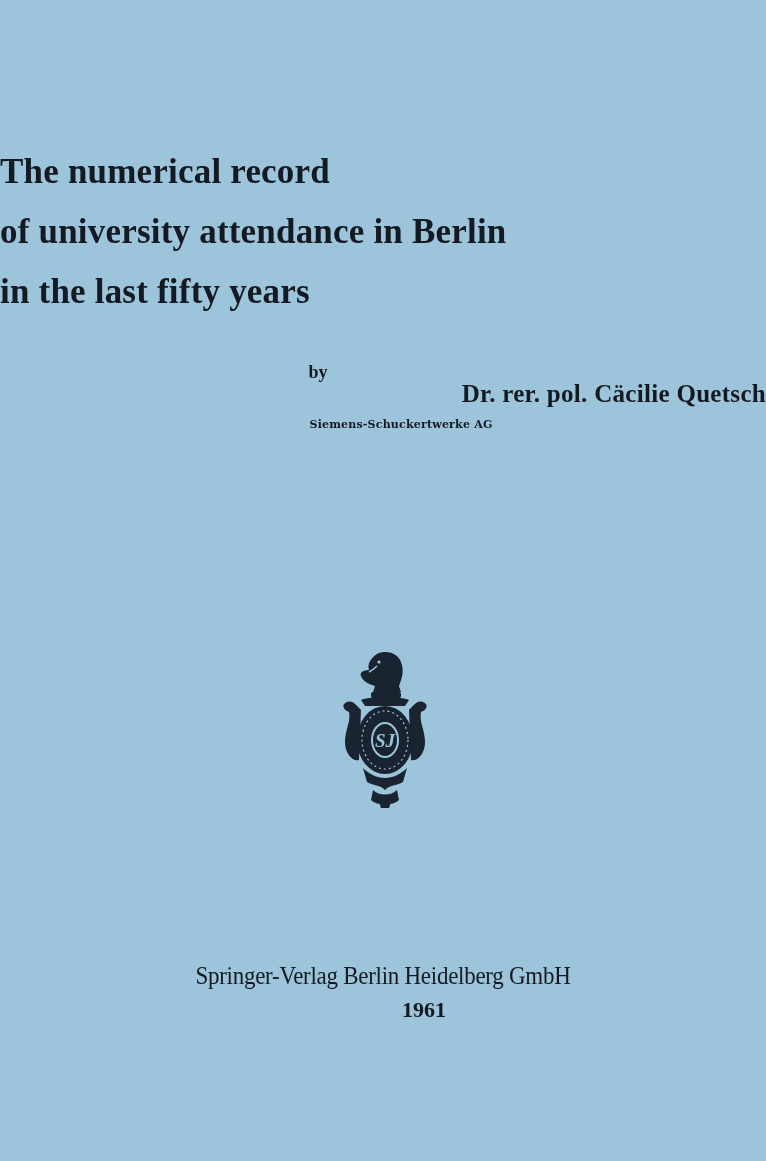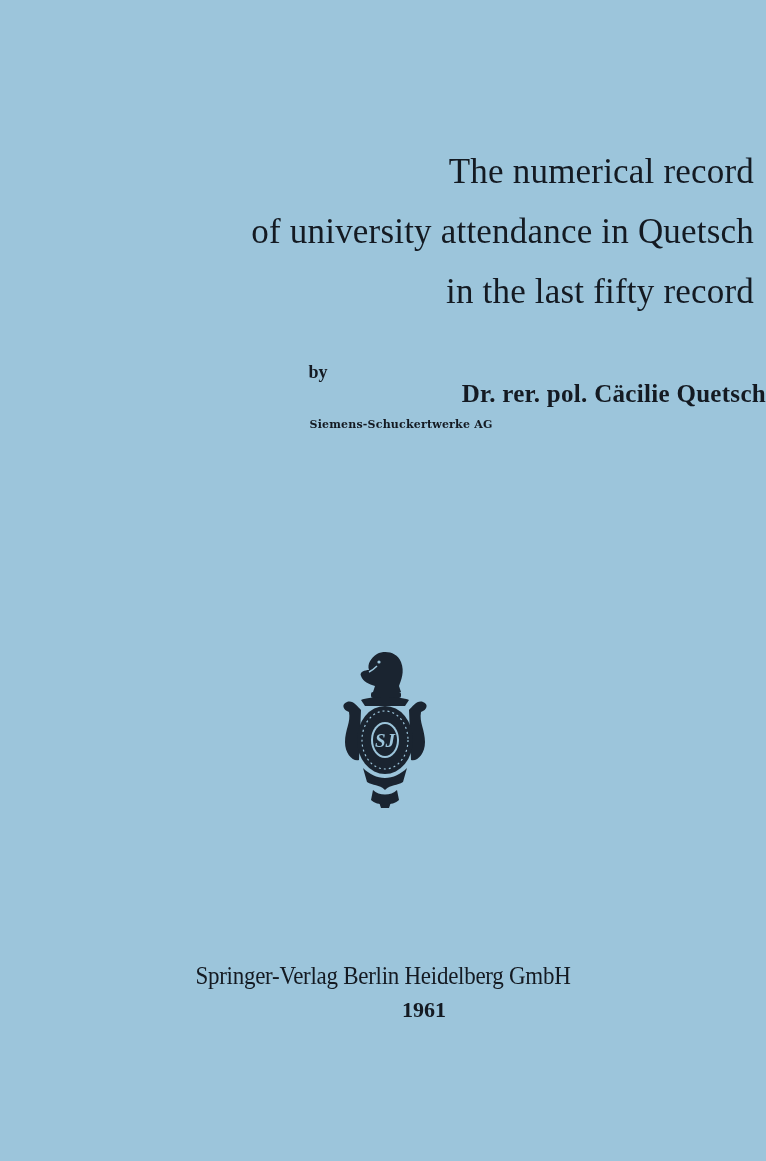--- a/index.html
+++ b/index.html
@@ -17,23 +17,23 @@
     }
     .cover {
       position: absolute;
       inset: 0;
     }
     .title {
       position: absolute;
       left: 0;
       width: 754px;
       top: 142px;
-      text-align: right;
+      text-align: left;
       font-family: "Liberation Serif", serif;
-      font-weight: normal;
+      font-weight: bold;
       font-size: 35px;
       line-height: 60px;
       letter-spacing: 0.2px;
     }
     .title-line {
       display: block;
       white-space: nowrap;
     }
     .byline {
       position: absolute;
@@ -99,22 +99,22 @@
       padding-left: 41px;
     }
   </style>
 </head>
 <body>
 
 <div class="cover">
 
   <div class="title">
     <span class="title-line">The numerical record</span>
-    <span class="title-line">of university attendance in Quetsch</span>
-    <span class="title-line">in the last fifty record</span>
+    <span class="title-line">of university attendance in Berlin</span>
+    <span class="title-line">in the last fifty years</span>
   </div>
 
   <div class="byline">by</div>
   <div class="author">Dr. rer. pol. Cäcilie Quetsch</div>
   <div class="affiliation">Siemens-Schuckertwerke AG</div>
 
   <div class="logo">
     <svg width="92" height="160" viewBox="0 0 92 160" xmlns="http://www.w3.org/2000/svg">
 
       <path d="M38 4 C46 0 58 2 62 12 C66 22 62 30 60 36 L62 42 L34 42 L36 36 C30 34 24 32 22 26 C20 22 26 20 30 20 C28 14 32 8 38 4 Z" fill="#1a2430"></path>

